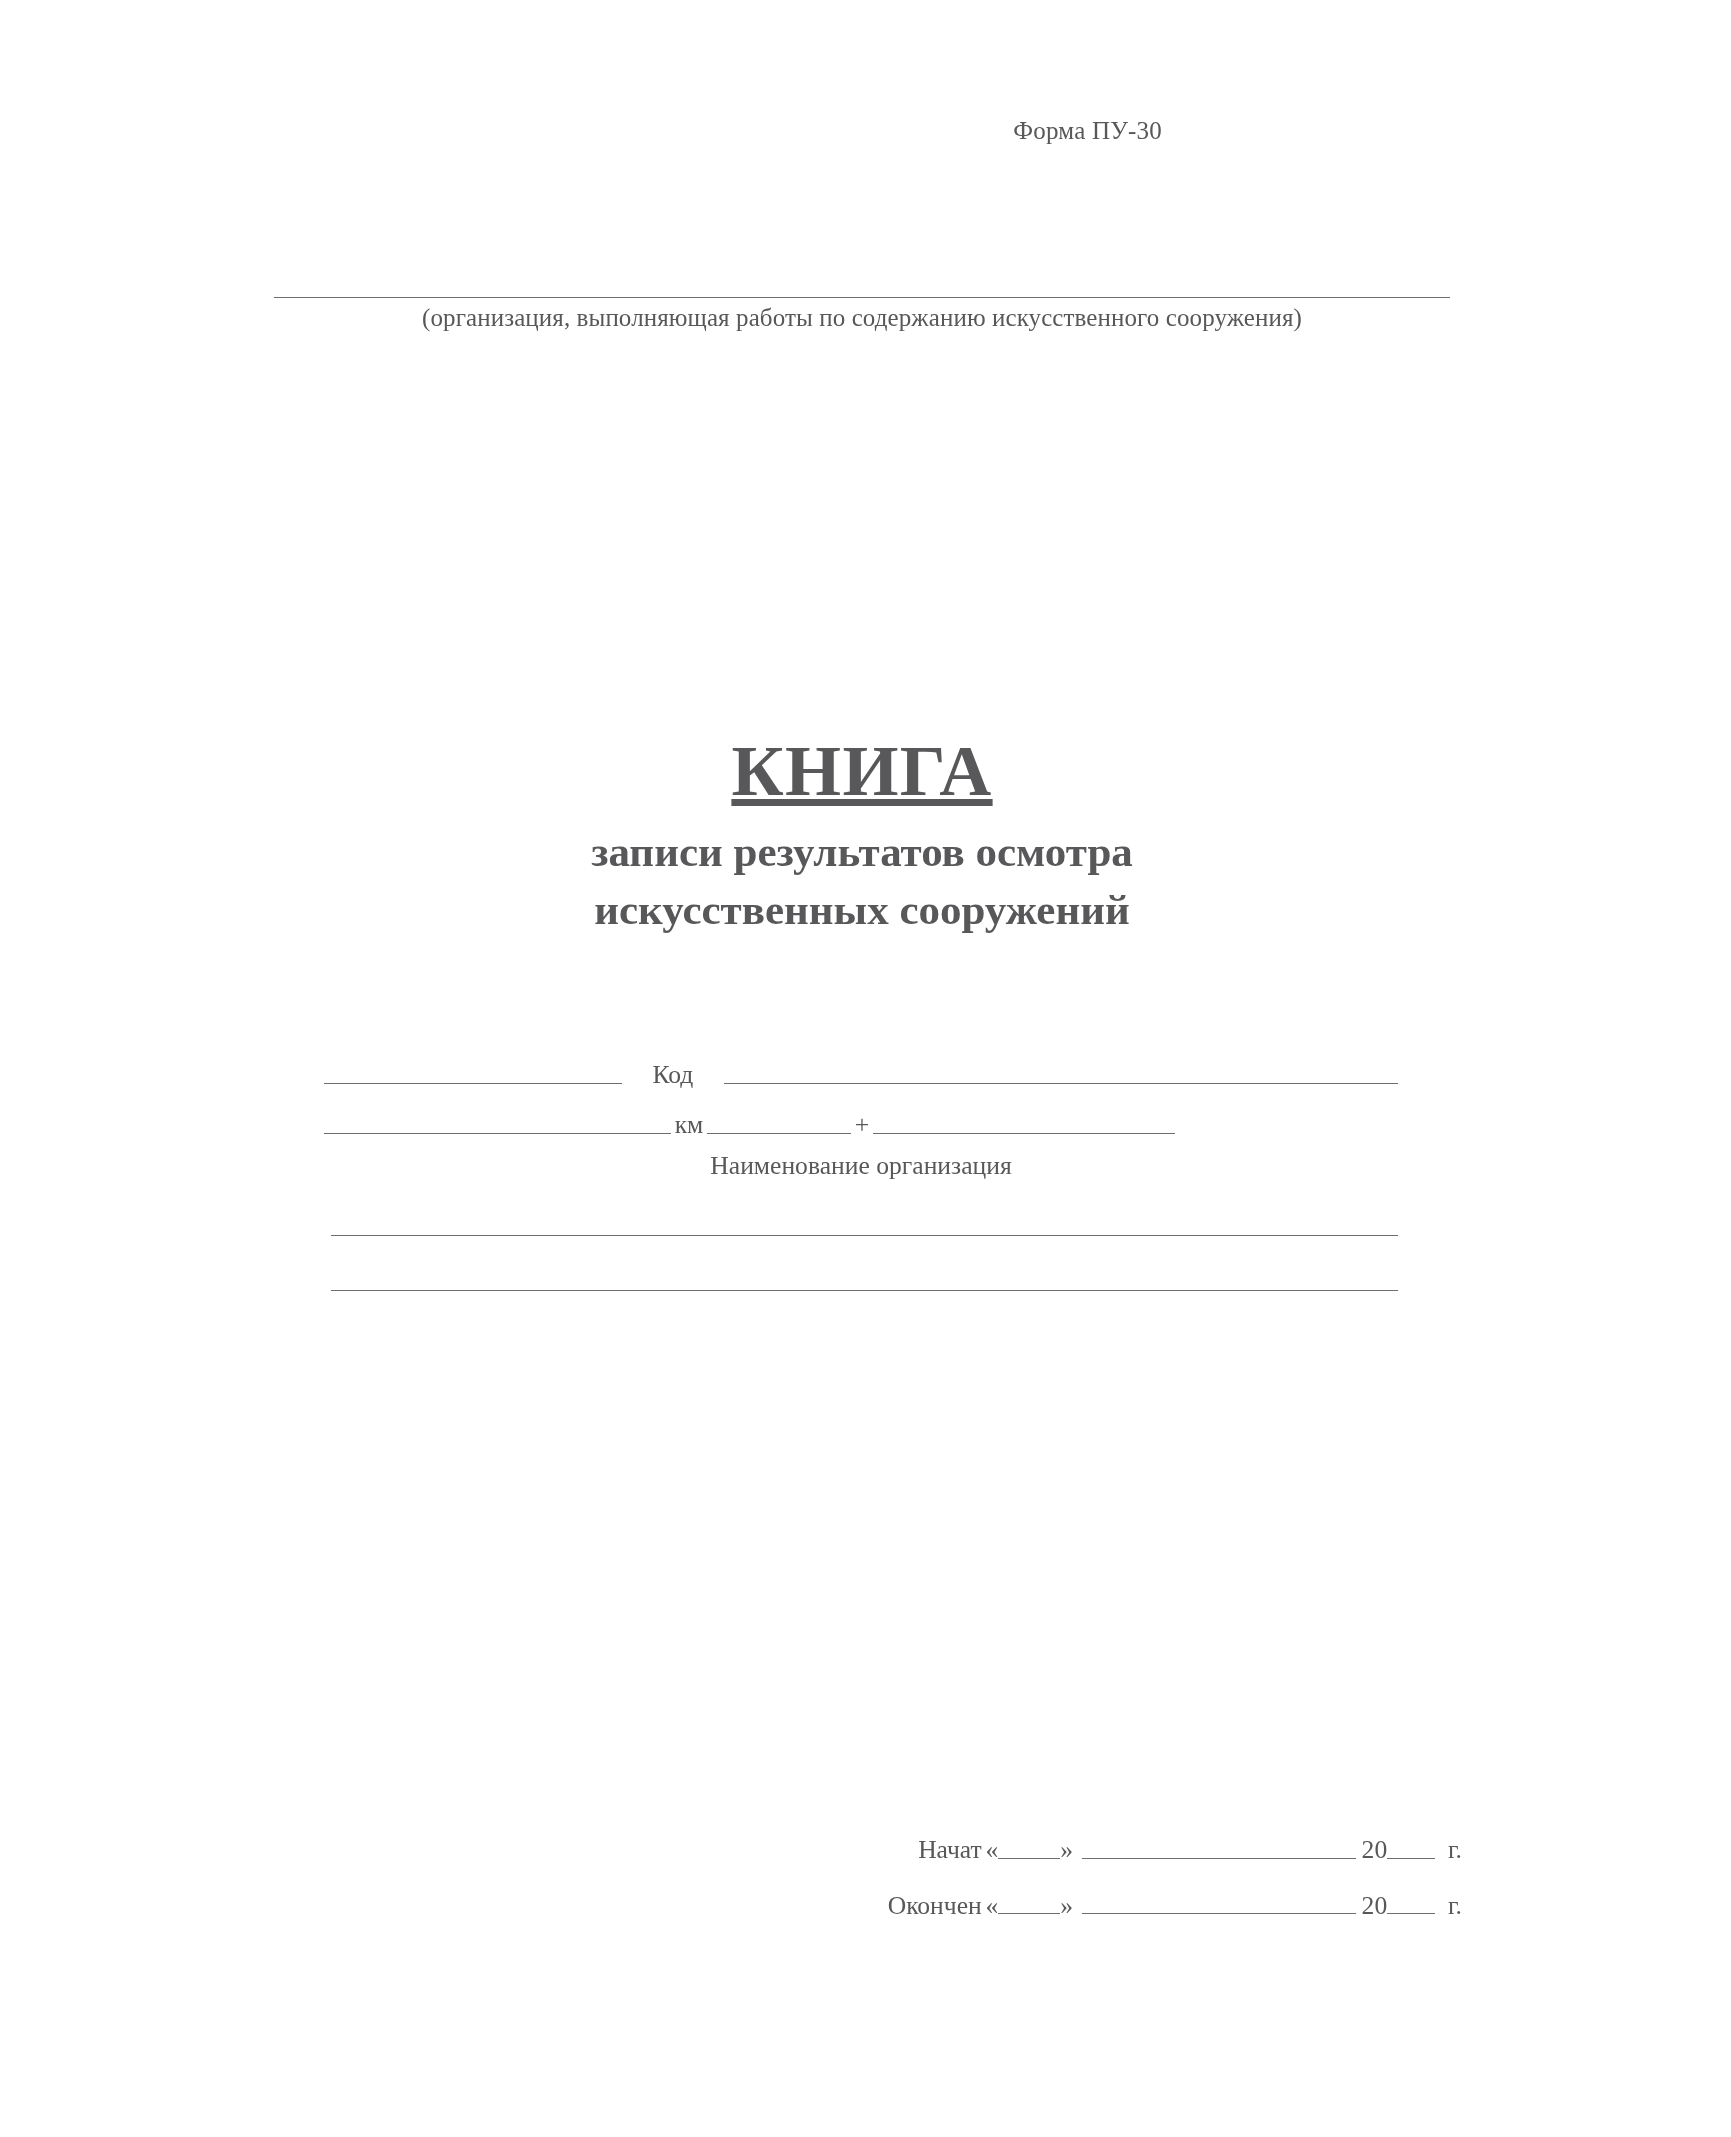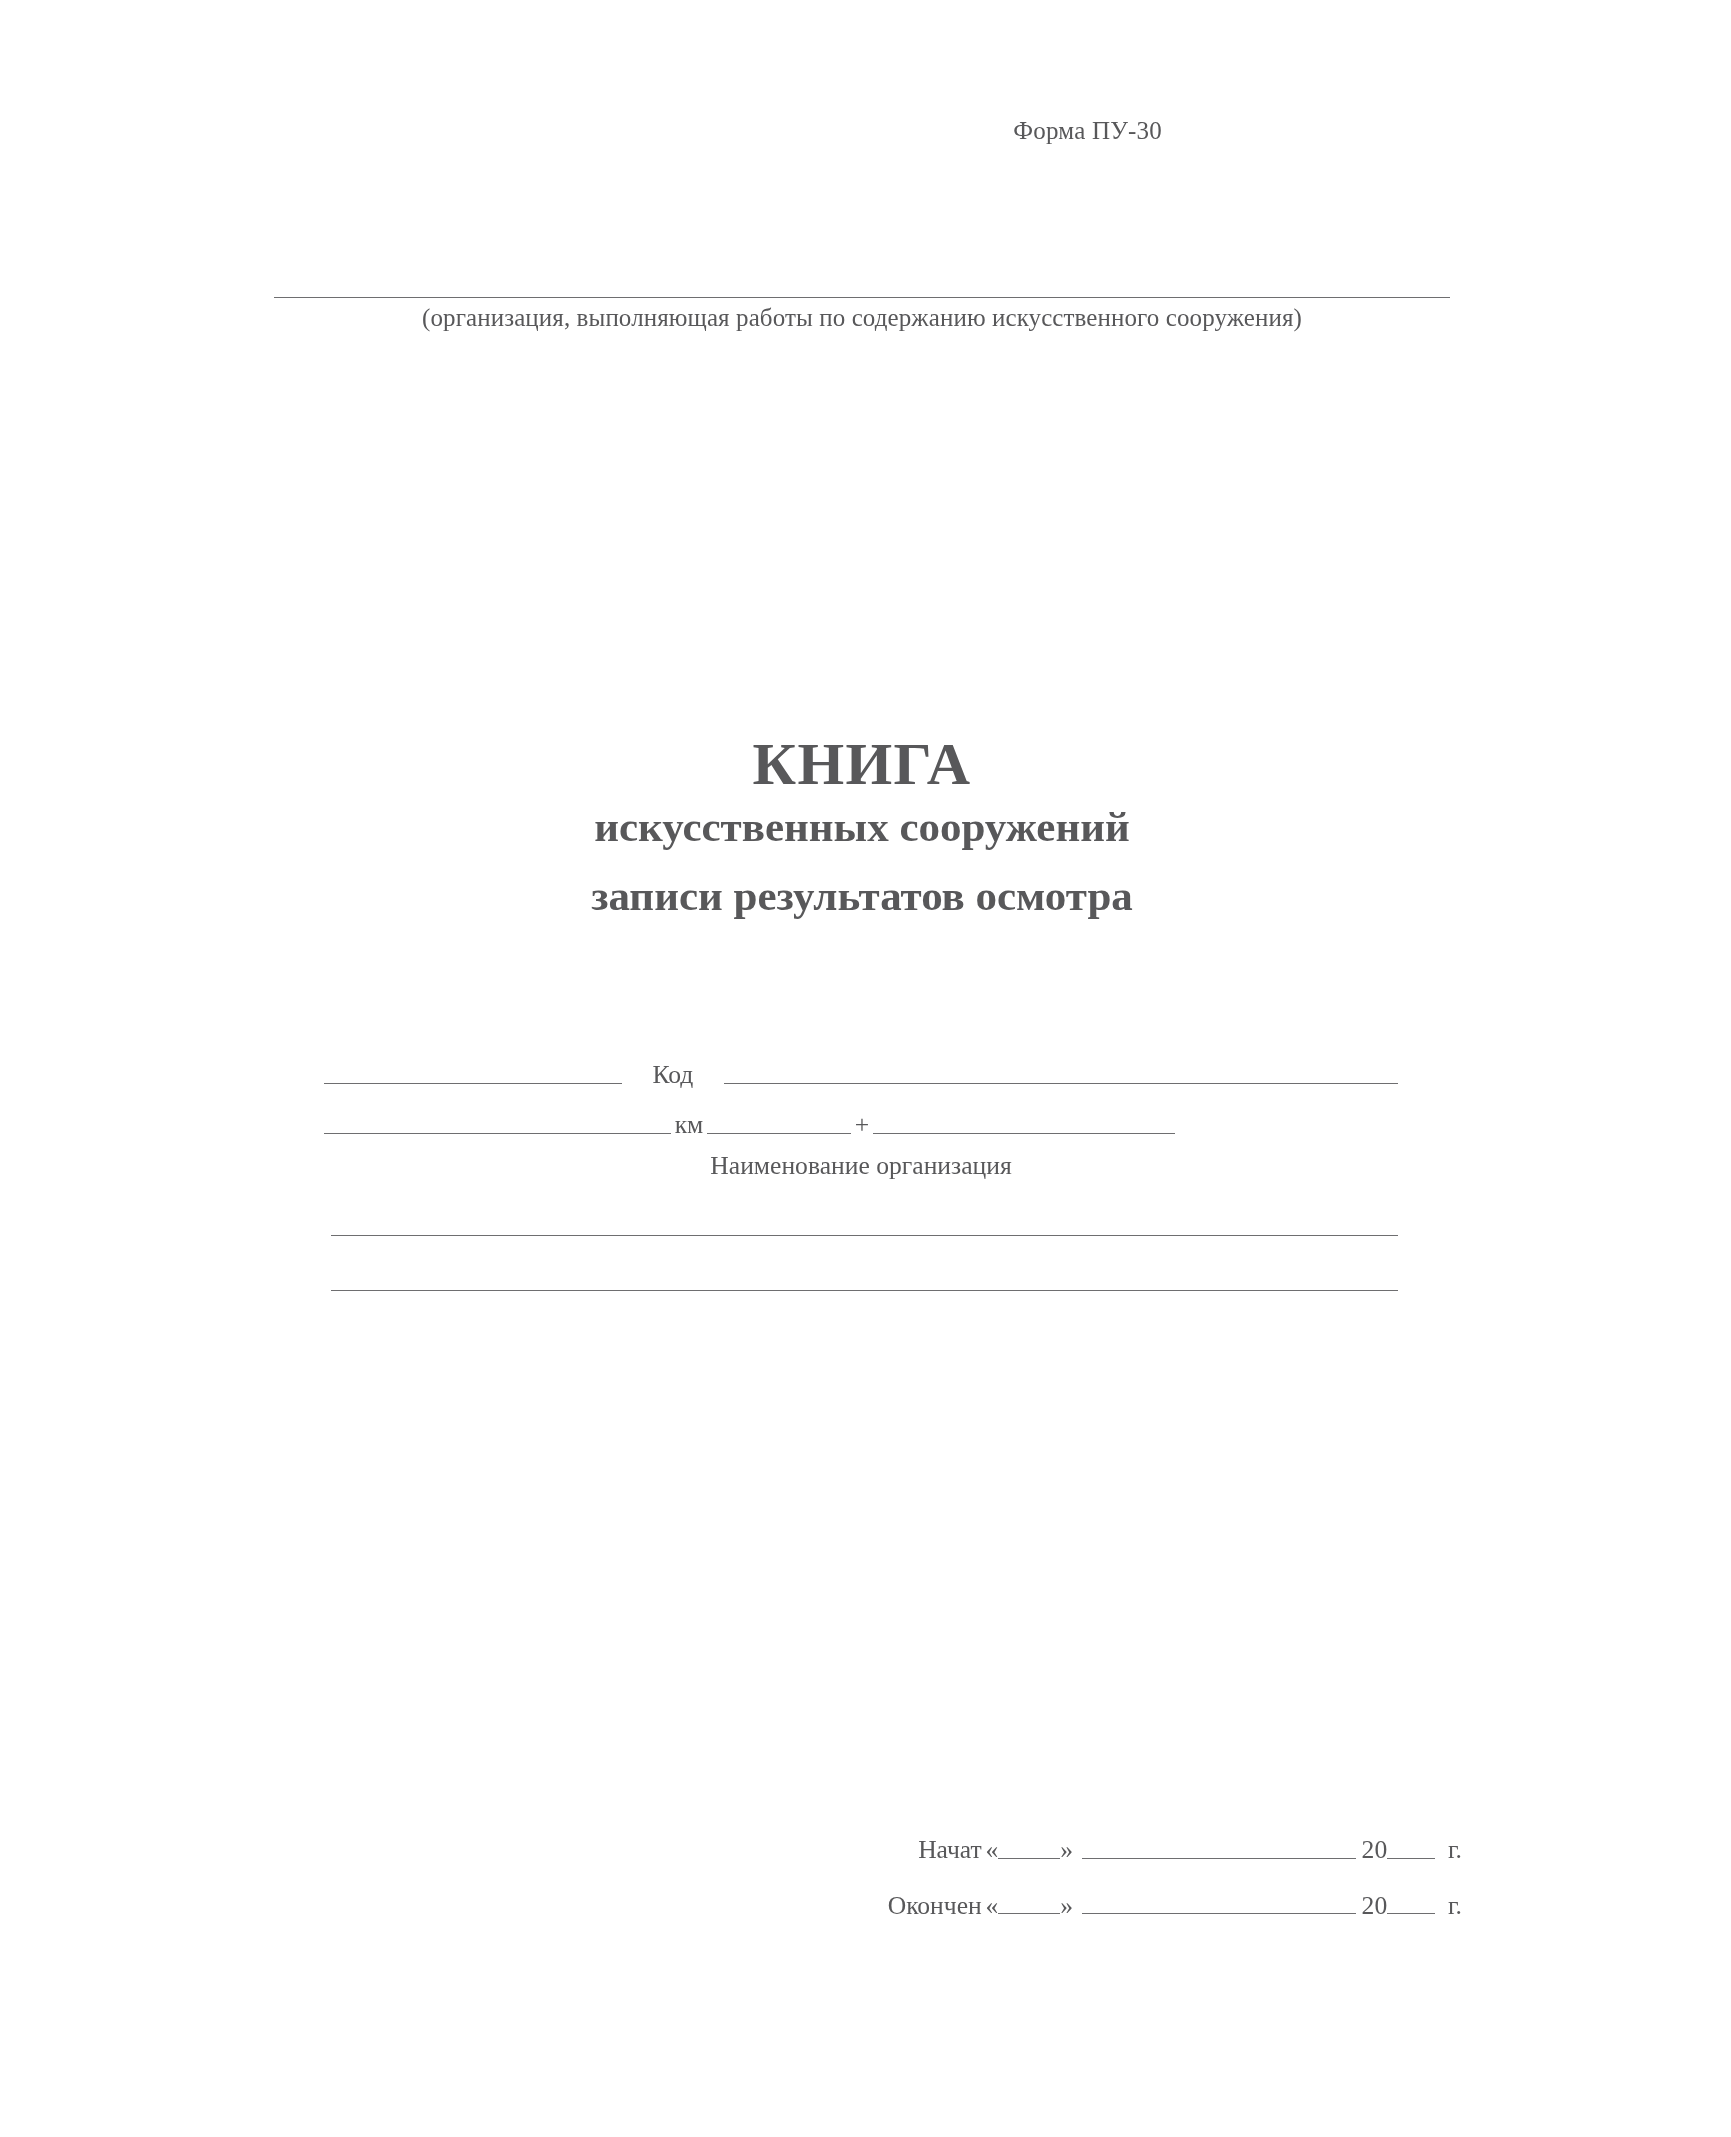--- a/index.html
+++ b/index.html
@@ -54,25 +54,26 @@
 
   
   .title-block {
     position: absolute;
     left: 274px;
     top: 731px;
     width: 1176px;
     text-align: center;
   }
   .title-main {
-    font-size: 60px;
+    font-size: 72px;
     font-weight: bold;
     letter-spacing: 1.4px;
     line-height: 1.12;
     margin: 0;
+    text-decoration: underline;
   }
   .title-sub {
     font-size: 43px;
     font-weight: bold;
     line-height: 1.35;
     margin-top: 11px;
   }
 
   
   .field-row {
@@ -140,22 +141,22 @@
 
 <div class="page">
 
   <div class="form-number">Форма ПУ-30</div>
 
   <div class="org-rule"></div>
   <div class="org-caption">(организация, выполняющая работы по содержанию искусственного сооружения)</div>
 
   <div class="title-block">
     <div class="title-main">КНИГА</div>
+    <div class="title-sub">записи результатов осмотра</div>
     <div class="title-sub" style="margin-top:0">искусственных сооружений</div>
-    <div class="title-sub">записи результатов осмотра</div>
   </div>
 
   <div class="field-row" id="row-code">
     <span class="rule" style="width:311px"></span>
     <span class="lbl">Код</span>
     <span class="rule" style="width:704px"></span>
   </div>
 
   <div class="field-row" id="row-km">
     <span class="rule" style="width:347px"></span>

